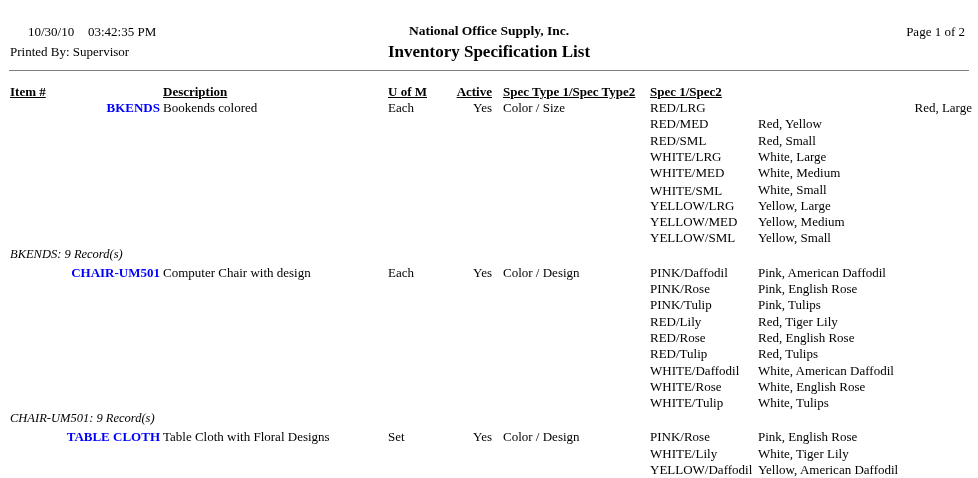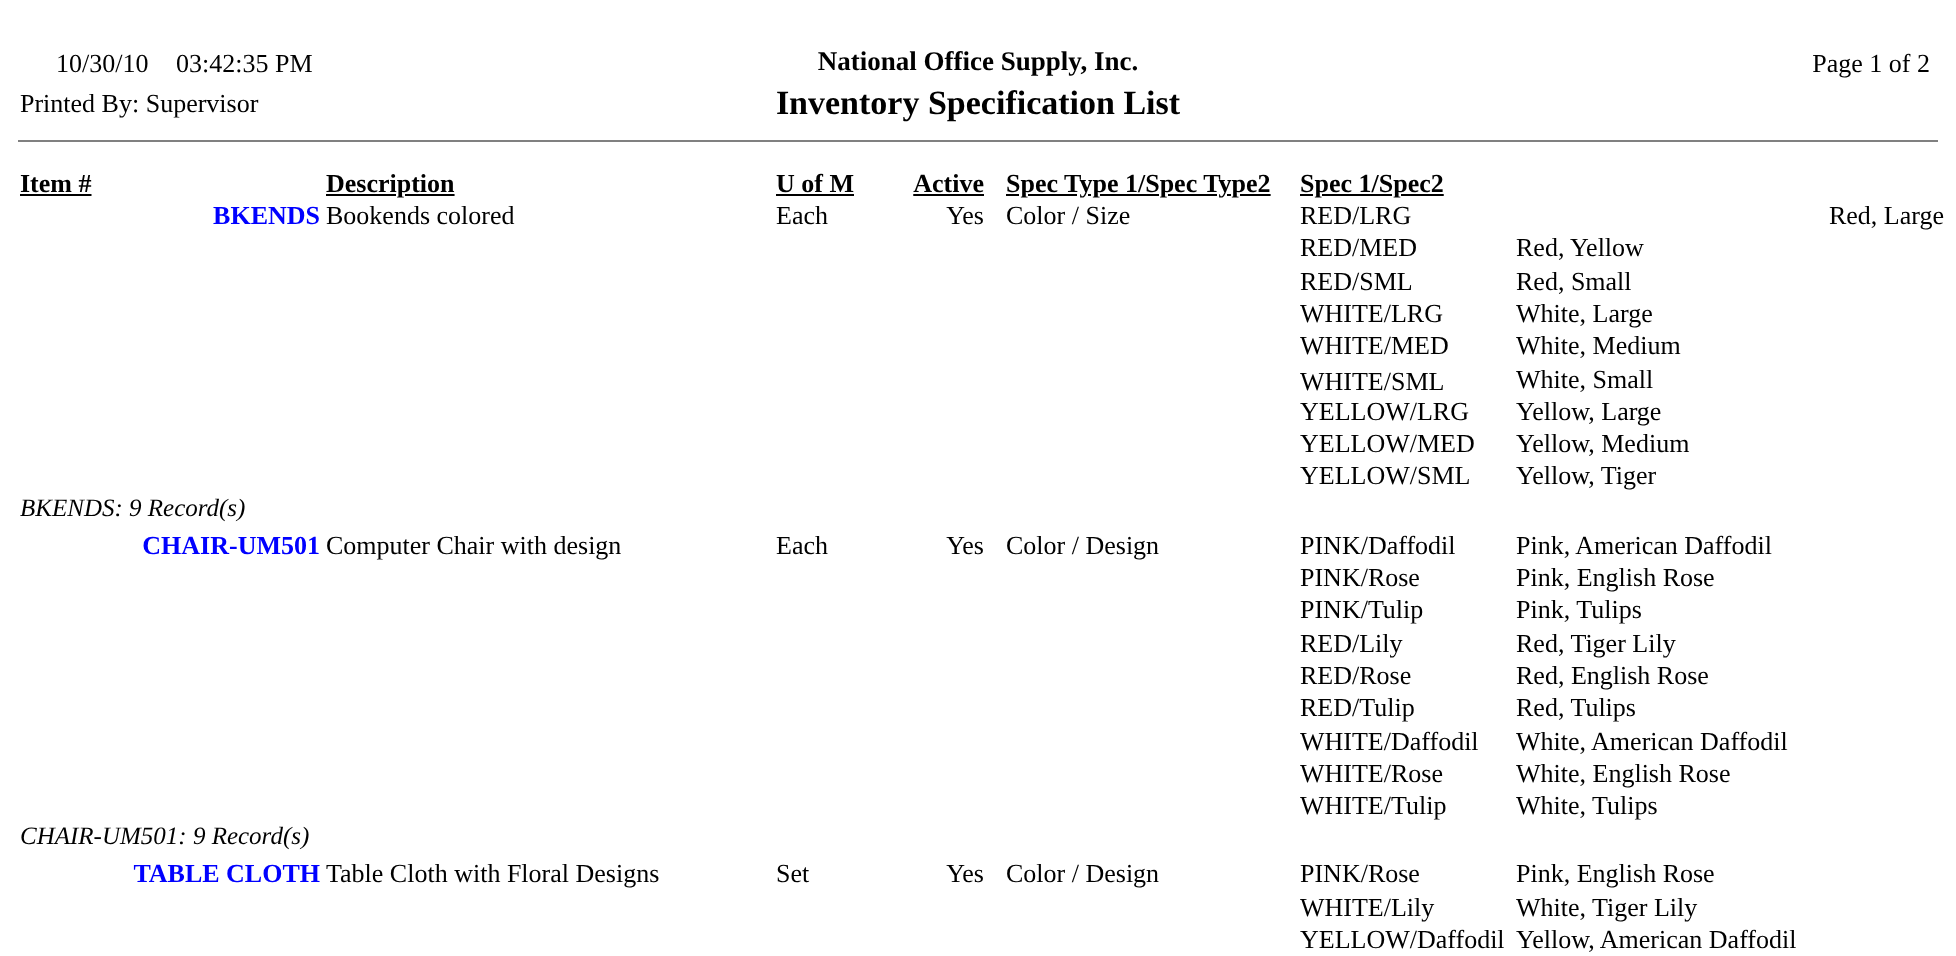--- a/index.html
+++ b/index.html
@@ -72,21 +72,21 @@
       <div class="cell c-specdesc" style="top: 148.9px;">White, Large</div>
       <div class="cell c-spec" style="top: 165.2px;">WHITE/MED</div>
       <div class="cell c-specdesc" style="top: 165.2px;">White, Medium</div>
       <div class="cell c-spec" style="top: 183px;">WHITE/SML</div>
       <div class="cell c-specdesc" style="top: 181.5px;">White, Small</div>
       <div class="cell c-spec" style="top: 197.8px;">YELLOW/LRG</div>
       <div class="cell c-specdesc" style="top: 197.8px;">Yellow, Large</div>
       <div class="cell c-spec" style="top: 214.1px;">YELLOW/MED</div>
       <div class="cell c-specdesc" style="top: 214.1px;">Yellow, Medium</div>
       <div class="cell c-spec" style="top: 230.4px;">YELLOW/SML</div>
-      <div class="cell c-specdesc" style="top: 230.4px;">Yellow, Tiger</div>
+      <div class="cell c-specdesc" style="top: 230.4px;">Yellow, Small</div>
       <div class="cell c-footer" style="top: 246.7px;">BKENDS: 9 Record(s)</div>
       <div class="cell c-item item-code" style="top: 264.7px;">CHAIR-UM501</div>
       <div class="cell c-desc" style="top: 264.7px;">Computer Chair with design</div>
       <div class="cell c-uom" style="top: 264.7px;">Each</div>
       <div class="cell c-active" style="top: 264.7px;">Yes</div>
       <div class="cell c-spectype" style="top: 264.7px;">Color / Design</div>
       <div class="cell c-spec" style="top: 264.7px;">PINK/Daffodil</div>
       <div class="cell c-specdesc" style="top: 264.7px;">Pink, American Daffodil</div>
       <div class="cell c-spec" style="top: 281px;">PINK/Rose</div>
       <div class="cell c-specdesc" style="top: 281px;">Pink, English Rose</div>

